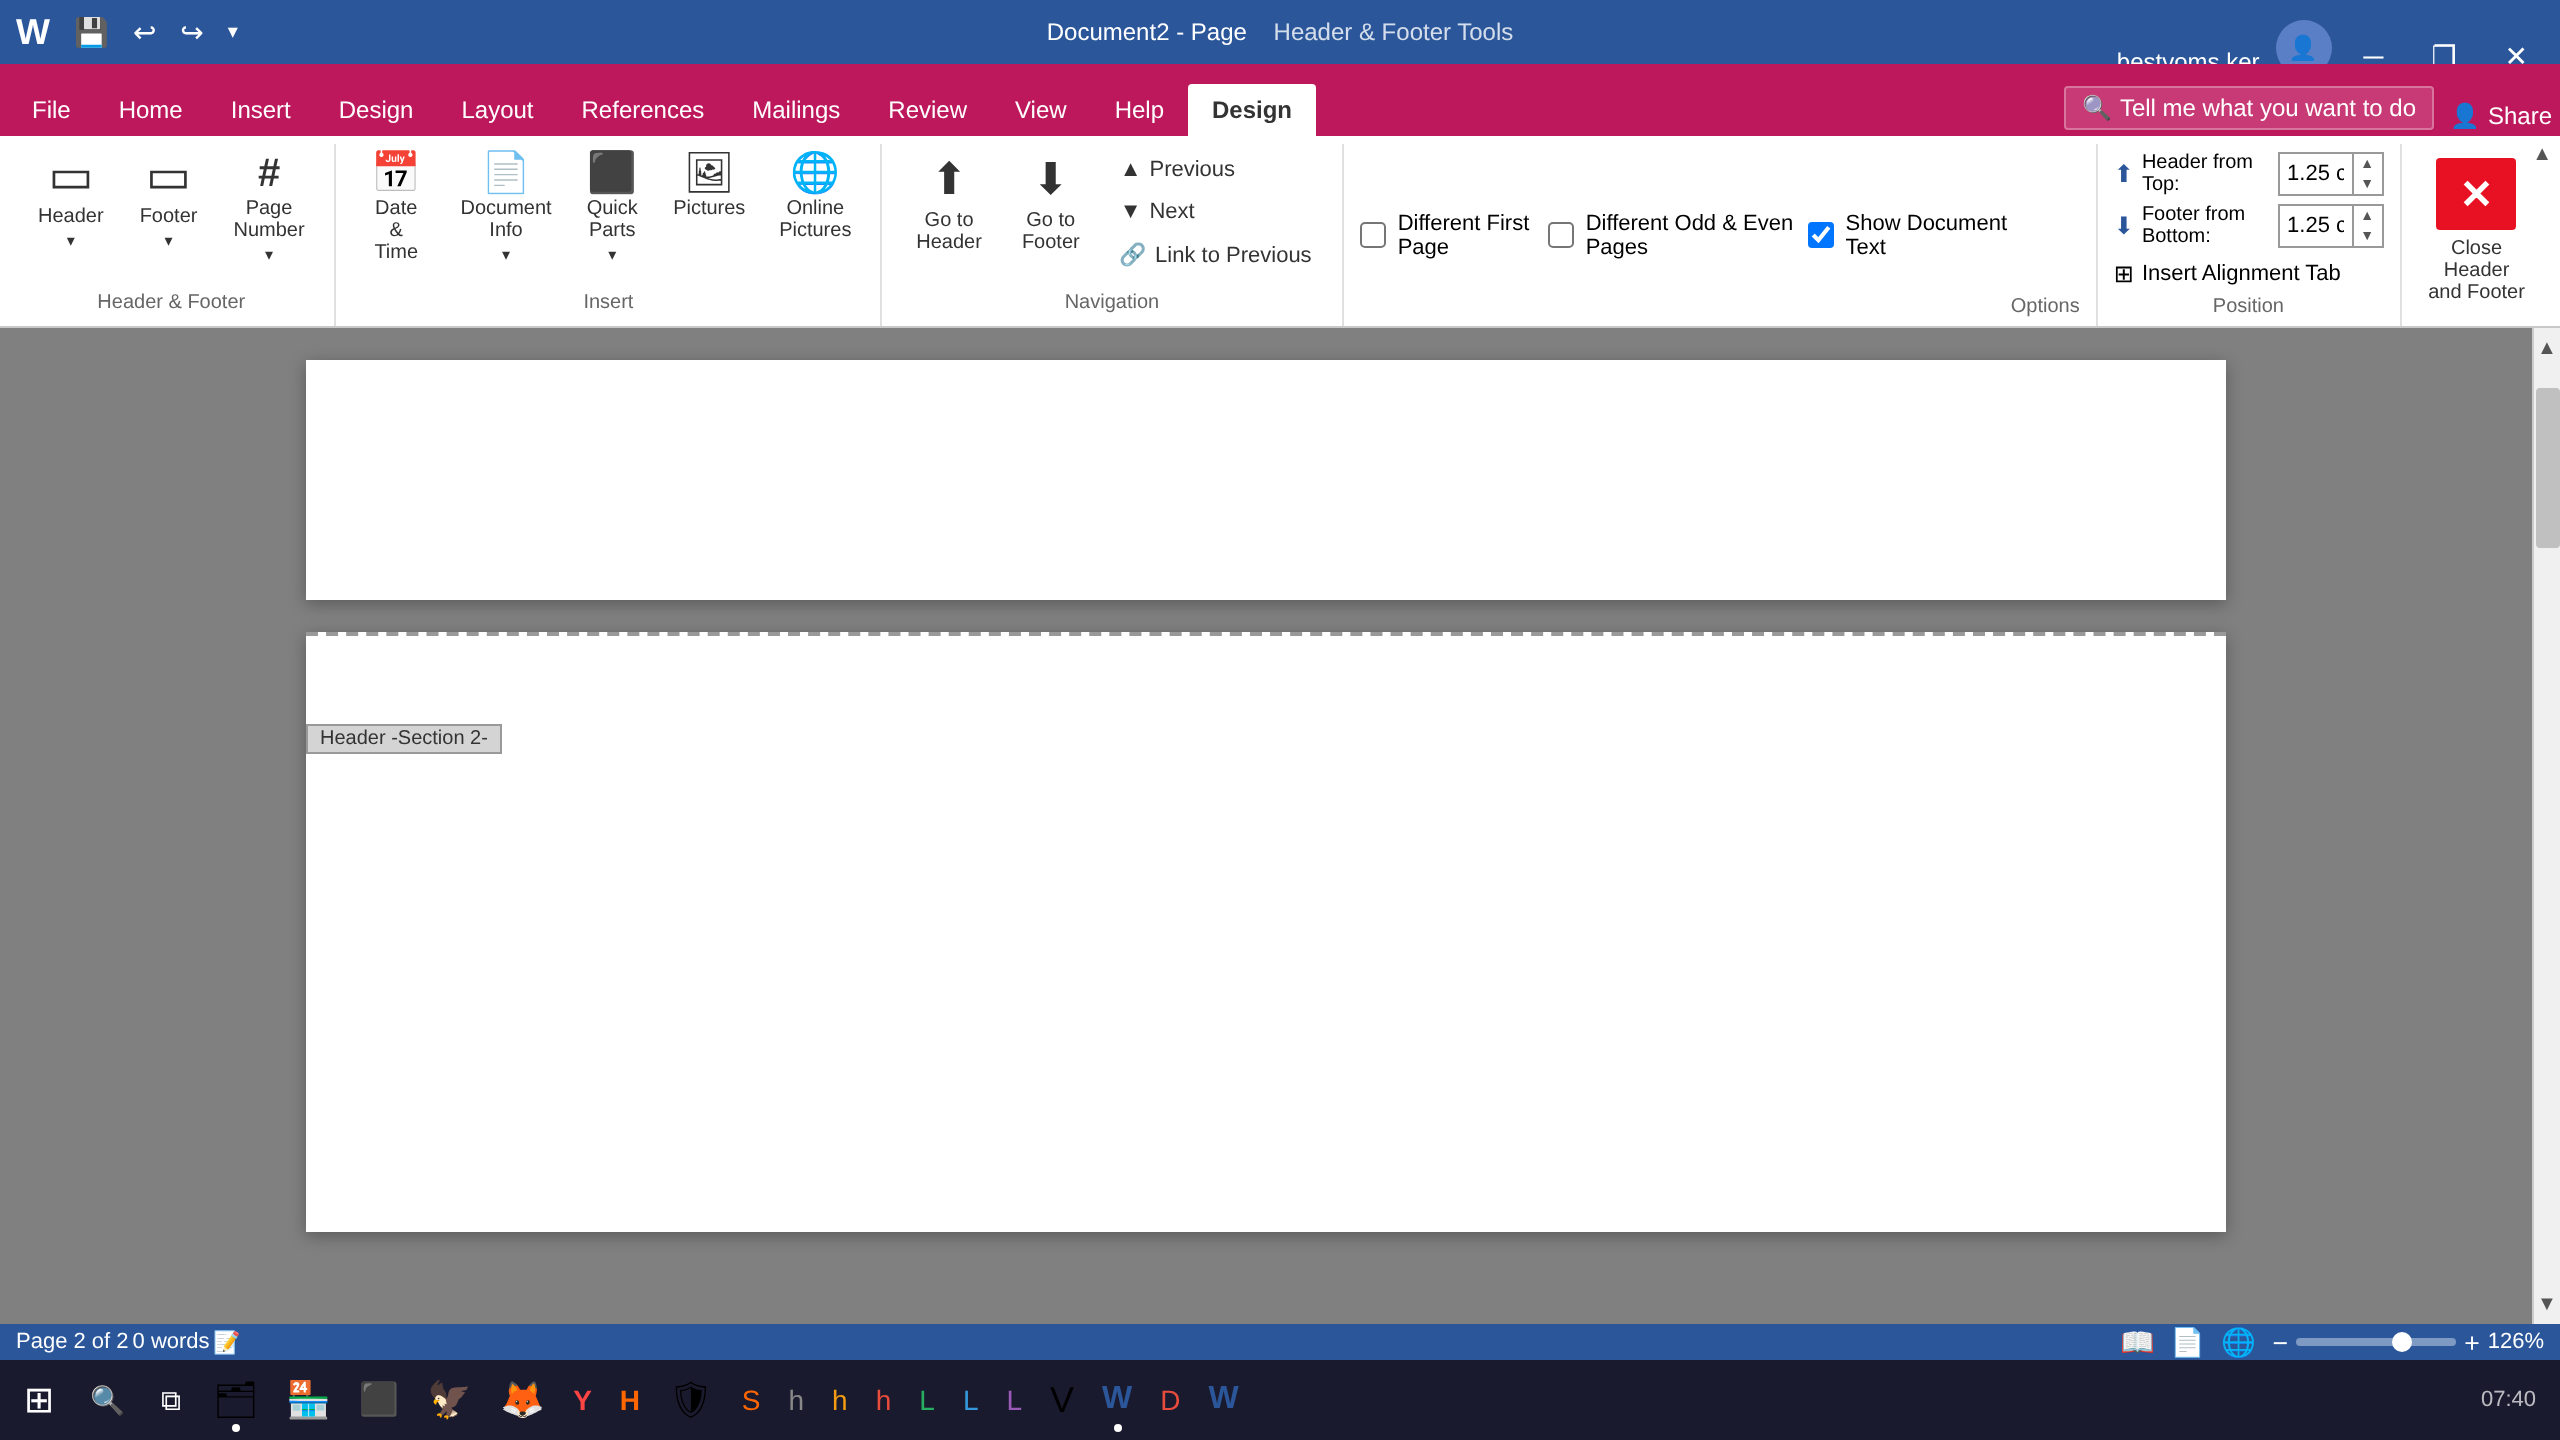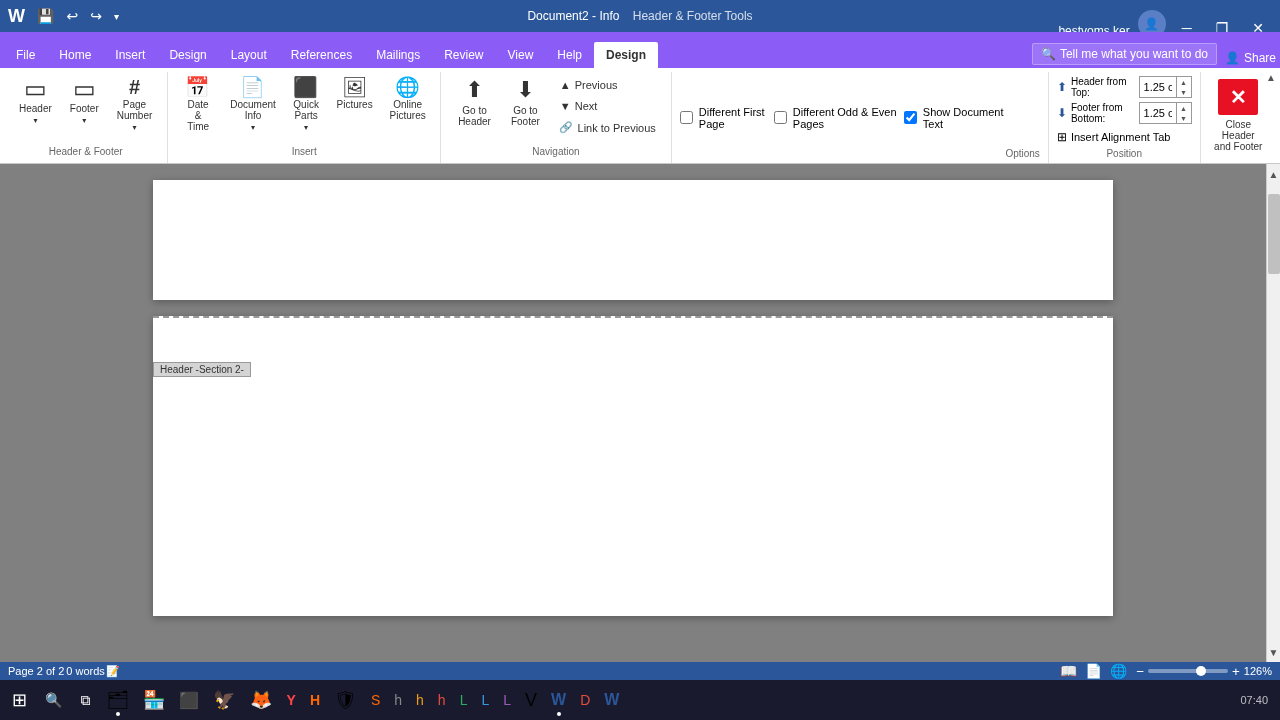--- a/index.html
+++ b/index.html
@@ -17,21 +17,21 @@
       flex-shrink: 0;
     }
     .title-bar-left { display: flex; align-items: center; gap: 4px; }
     .title-bar-center { position: absolute; left: 50%; transform: translateX(-50%); font-size: 12px; color: white; }
     .title-bar-right { display: flex; align-items: flex-end; gap: 8px; margin-left: auto; margin-top: 16px; }
     .title-btn { background: none; border: none; color: white; cursor: pointer; font-size: 14px; padding: 2px 8px; }
     .qa-btn { background: none; border: none; color: white; cursor: pointer; font-size: 14px; padding: 2px 4px; }
 
     
     .ribbon-tabs {
-      background: #8b5cf6;
+      background: #be185d;
       display: flex;
       align-items: flex-end;
       padding: 0 4px;
       flex-shrink: 0;
       height: 36px;
     }
     .ribbon-tab {
       padding: 6px 12px;
       color: white;
       cursor: pointer;
@@ -307,21 +307,21 @@
 
 <div class="title-bar">
   <div class="title-bar-left">
     <span style="font-size:18px;font-weight:bold;color:white;margin-right:4px;">W</span>
     <button class="qa-btn">💾</button>
     <button class="qa-btn">↩</button>
     <button class="qa-btn">↪</button>
     <button class="qa-btn" style="font-size:10px;">▾</button>
   </div>
   <div class="title-bar-center">
-    <span>Document2 - Info</span>
+    <span>Document2 - Page</span>
     &nbsp;&nbsp;
     <span style="color:rgba(255,255,255,0.8);">Header &amp; Footer Tools</span>
   </div>
   <div class="title-bar-right">
     <span style="font-size:12px;">bestvoms ker</span>
     <div style="width:28px;height:28px;border-radius:50%;background:#5a7fc7;display:flex;align-items:center;justify-content:center;font-size:12px;">👤</div>
     <button class="title-btn">─</button>
     <button class="title-btn">❐</button>
     <button class="title-btn close">✕</button>
   </div>

